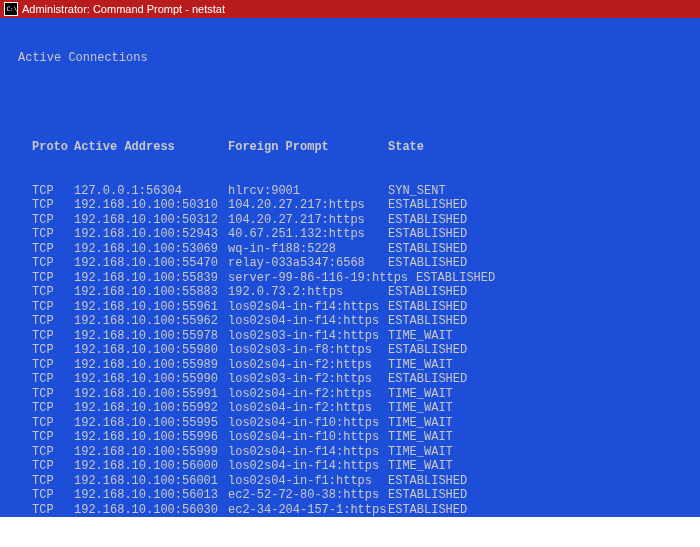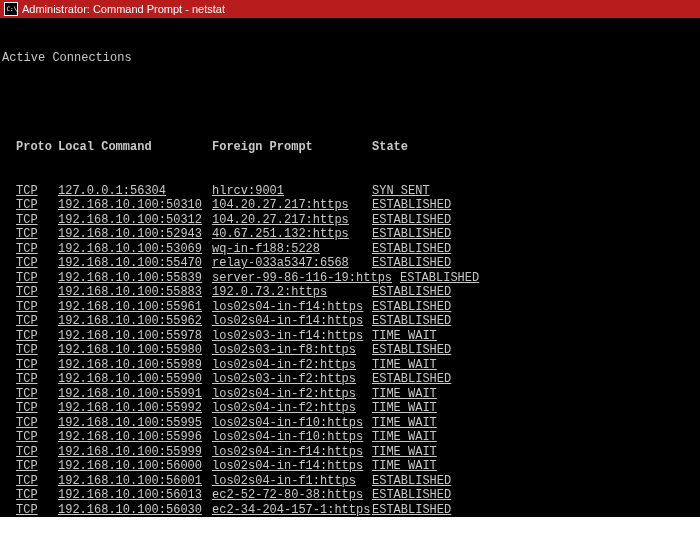--- a/index.html
+++ b/index.html
@@ -35,41 +35,40 @@
     .title-bar .app-icon {
       width: 14px;
       height: 14px;
       margin-right: 4px;
       display: inline-flex;
       align-items: center;
       justify-content: center;
     }
     .terminal {
       flex: 1;
-      background: #000000;
+      background: #1d4ed8;
       color: #c8c8c8;
-      padding: 4px 2px;
+      padding: 4px 18px;
       white-space: pre;
       line-height: 14.5px;
       letter-spacing: 0;
       overflow: hidden;
     }
     .header-line {
       margin-bottom: 2px;
     }
     .blank-line {
       height: 14.5px;
     }
     .table-header {
       display: flex;
       font-weight: bold;
     }
     .row {
       display: flex;
-      text-decoration: underline;
     }
     .col-proto {
       display: inline-block;
       width: 56px;
       padding-left: 14px;
     }
     .col-local {
       display: inline-block;
       width: 154px;
     }
@@ -98,19 +97,19 @@
         <text x="2.5" y="9" font-size="6" font-family="monospace" fill="#ffffff">C:\</text>
       </svg>
     </span>
     <span>Administrator: Command Prompt - netstat</span>
   </div>
 
   <div class="terminal">
     <div class="header-line">Active Connections</div>
     <div class="blank-line"></div>
     <div class="table-header">
-      <span class="col-proto">Proto</span><span class="col-local">Local Command</span><span class="col-foreign">Foreign Prompt</span><span class="col-state">State</span>
+      <span class="col-proto">Proto</span><span class="col-local">Active Address</span><span class="col-foreign">Foreign Prompt</span><span class="col-state">State</span>
     </div>
     <div id="rows-container"><div class="row"><span class="col-proto">TCP</span><span class="col-local">127.0.0.1:56304</span><span class="col-foreign">hlrcv:9001</span><span class="col-state">SYN_SENT</span></div><div class="row"><span class="col-proto">TCP</span><span class="col-local">192.168.10.100:50310</span><span class="col-foreign">104.20.27.217:https</span><span class="col-state">ESTABLISHED</span></div><div class="row"><span class="col-proto">TCP</span><span class="col-local">192.168.10.100:50312</span><span class="col-foreign">104.20.27.217:https</span><span class="col-state">ESTABLISHED</span></div><div class="row"><span class="col-proto">TCP</span><span class="col-local">192.168.10.100:52943</span><span class="col-foreign">40.67.251.132:https</span><span class="col-state">ESTABLISHED</span></div><div class="row"><span class="col-proto">TCP</span><span class="col-local">192.168.10.100:53069</span><span class="col-foreign">wq-in-f188:5228</span><span class="col-state">ESTABLISHED</span></div><div class="row"><span class="col-proto">TCP</span><span class="col-local">192.168.10.100:55470</span><span class="col-foreign">relay-033a5347:6568</span><span class="col-state">ESTABLISHED</span></div><div class="row"><span class="col-proto">TCP</span><span class="col-local">192.168.10.100:55839</span><span class="col-foreign" style="width: 188px;">server-99-86-116-19:https</span><span class="col-state">ESTABLISHED</span></div><div class="row"><span class="col-proto">TCP</span><span class="col-local">192.168.10.100:55883</span><span class="col-foreign">192.0.73.2:https</span><span class="col-state">ESTABLISHED</span></div><div class="row"><span class="col-proto">TCP</span><span class="col-local">192.168.10.100:55961</span><span class="col-foreign">los02s04-in-f14:https</span><span class="col-state">ESTABLISHED</span></div><div class="row"><span class="col-proto">TCP</span><span class="col-local">192.168.10.100:55962</span><span class="col-foreign">los02s04-in-f14:https</span><span class="col-state">ESTABLISHED</span></div><div class="row"><span class="col-proto">TCP</span><span class="col-local">192.168.10.100:55978</span><span class="col-foreign">los02s03-in-f14:https</span><span class="col-state">TIME_WAIT</span></div><div class="row"><span class="col-proto">TCP</span><span class="col-local">192.168.10.100:55980</span><span class="col-foreign">los02s03-in-f8:https</span><span class="col-state">ESTABLISHED</span></div><div class="row"><span class="col-proto">TCP</span><span class="col-local">192.168.10.100:55989</span><span class="col-foreign">los02s04-in-f2:https</span><span class="col-state">TIME_WAIT</span></div><div class="row"><span class="col-proto">TCP</span><span class="col-local">192.168.10.100:55990</span><span class="col-foreign">los02s03-in-f2:https</span><span class="col-state">ESTABLISHED</span></div><div class="row"><span class="col-proto">TCP</span><span class="col-local">192.168.10.100:55991</span><span class="col-foreign">los02s04-in-f2:https</span><span class="col-state">TIME_WAIT</span></div><div class="row"><span class="col-proto">TCP</span><span class="col-local">192.168.10.100:55992</span><span class="col-foreign">los02s04-in-f2:https</span><span class="col-state">TIME_WAIT</span></div><div class="row"><span class="col-proto">TCP</span><span class="col-local">192.168.10.100:55995</span><span class="col-foreign">los02s04-in-f10:https</span><span class="col-state">TIME_WAIT</span></div><div class="row"><span class="col-proto">TCP</span><span class="col-local">192.168.10.100:55996</span><span class="col-foreign">los02s04-in-f10:https</span><span class="col-state">TIME_WAIT</span></div><div class="row"><span class="col-proto">TCP</span><span class="col-local">192.168.10.100:55999</span><span class="col-foreign">los02s04-in-f14:https</span><span class="col-state">TIME_WAIT</span></div><div class="row"><span class="col-proto">TCP</span><span class="col-local">192.168.10.100:56000</span><span class="col-foreign">los02s04-in-f14:https</span><span class="col-state">TIME_WAIT</span></div><div class="row"><span class="col-proto">TCP</span><span class="col-local">192.168.10.100:56001</span><span class="col-foreign">los02s04-in-f1:https</span><span class="col-state">ESTABLISHED</span></div><div class="row"><span class="col-proto">TCP</span><span class="col-local">192.168.10.100:56013</span><span class="col-foreign">ec2-52-72-80-38:https</span><span class="col-state">ESTABLISHED</span></div><div class="row"><span class="col-proto">TCP</span><span class="col-local">192.168.10.100:56030</span><span class="col-foreign">ec2-34-204-157-1:https</span><span class="col-state">ESTABLISHED</span></div></div>
   </div>
 
   <div class="bottom-strip"></div>
 </div>
 
 </body></html>

